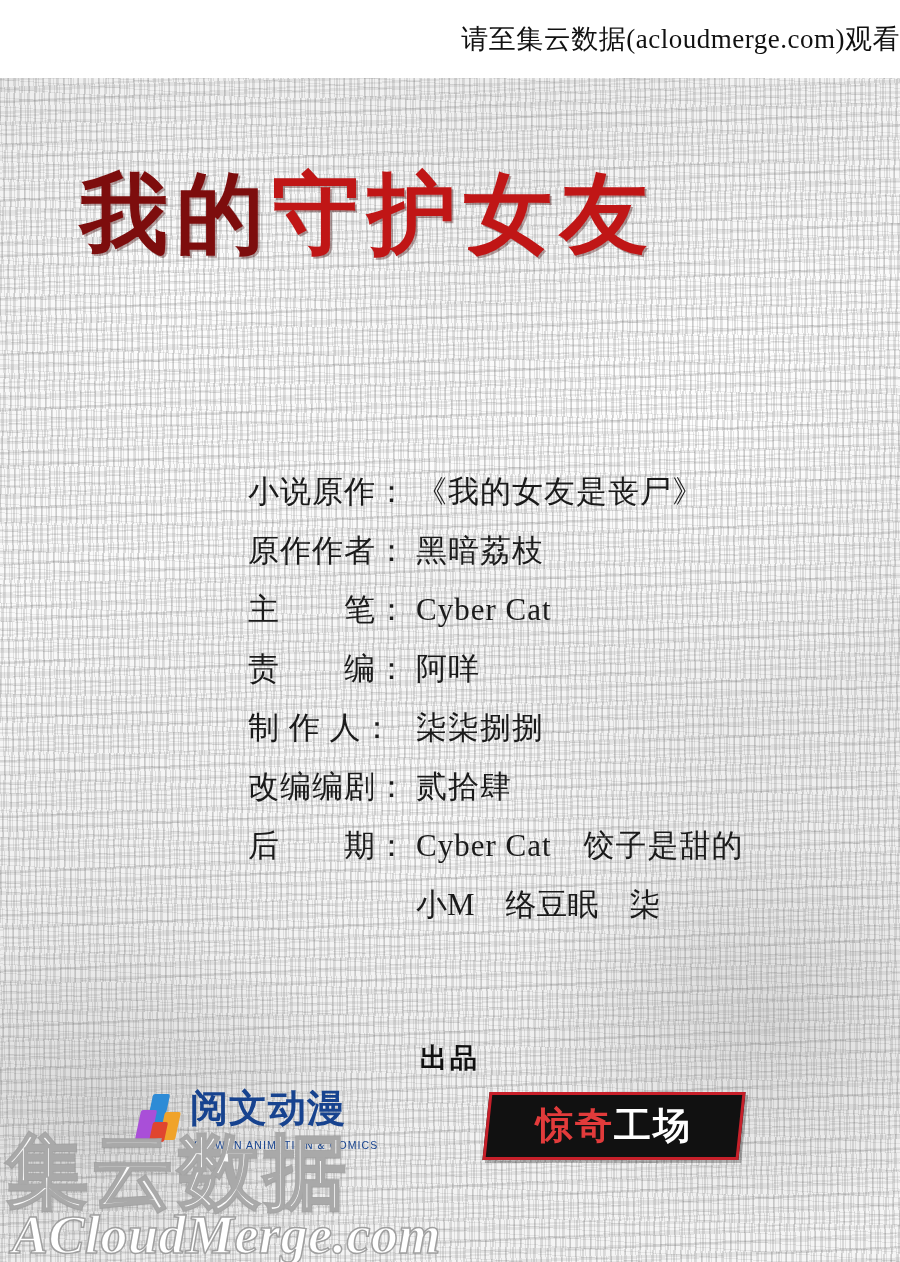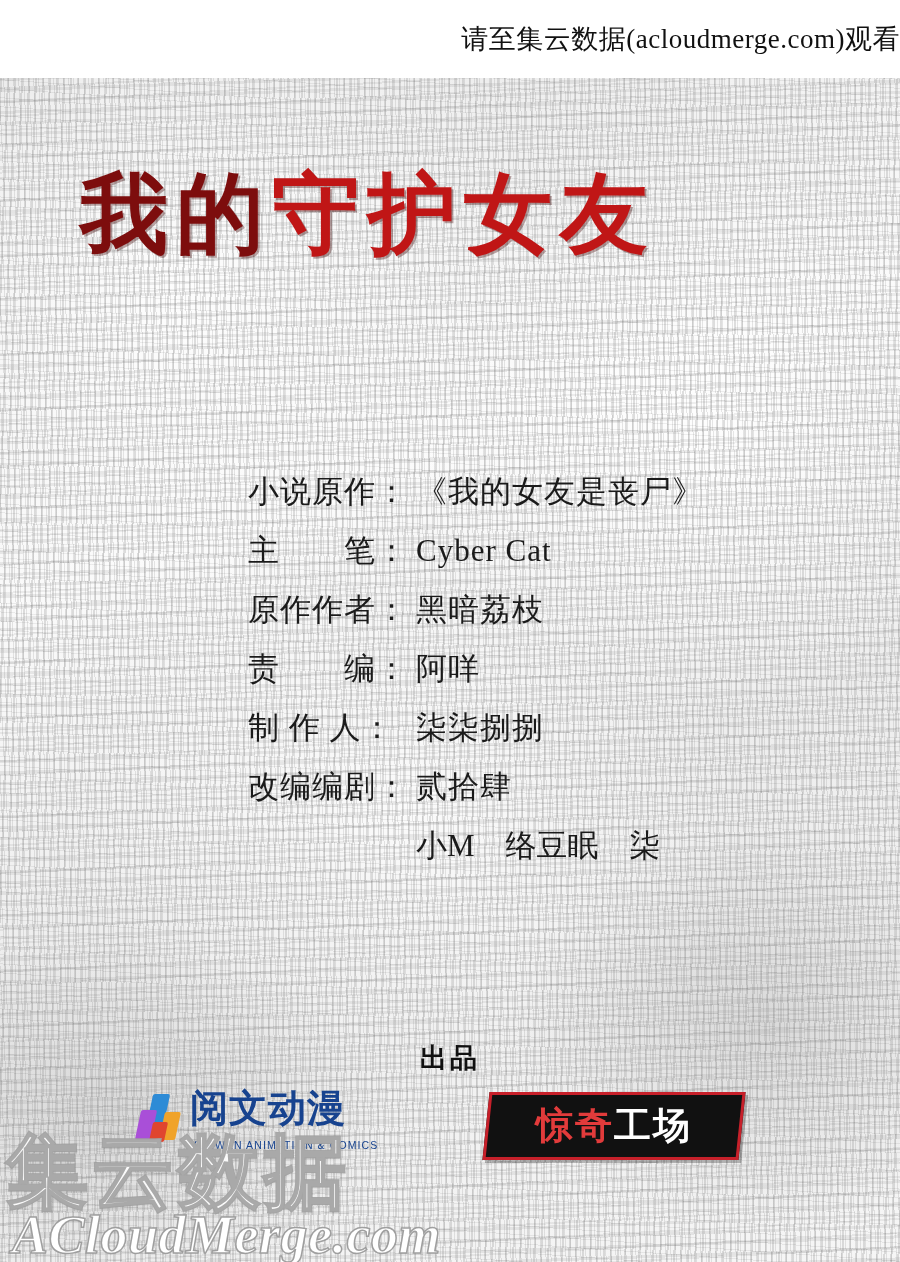--- a/index.html
+++ b/index.html
@@ -257,33 +257,36 @@
 
   <div class="title-block">
     <div class="title-cn"><span class="dark">我的</span><span class="bright">守护女友</span></div>
   </div>
 
   <div class="credits">
     <div class="credit-row">
       <span class="credit-label">小说原作：</span><span class="credit-value">《我的女友是丧尸》</span>
     </div>
     <div class="credit-row">
+      <span class="credit-label">原作作者：</span><span class="credit-value">黑暗荔枝</span>
+    </div>
+    <div class="credit-row">
       <span class="credit-label">主　　笔：</span><span class="credit-value">Cyber Cat</span>
     </div>
     <div class="credit-row">
-      <span class="credit-label">原作作者：</span><span class="credit-value">黑暗荔枝</span>
-    </div>
-    <div class="credit-row">
       <span class="credit-label">责　　编：</span><span class="credit-value">阿咩</span>
     </div>
     <div class="credit-row">
       <span class="credit-label">制 作 人：</span><span class="credit-value">柒柒捌捌</span>
     </div>
     <div class="credit-row">
       <span class="credit-label">改编编剧：</span><span class="credit-value">贰拾肆</span>
+    </div>
+    <div class="credit-row">
+      <span class="credit-label">后　　期：</span><span class="credit-value">Cyber Cat　饺子是甜的</span>
     </div>
     <div class="credit-row">
       <span class="credit-continued">小M　络豆眠　柒</span>
     </div>
   </div>
 
   <div class="publish-label">出品</div>
 
   <div class="logos">
 

